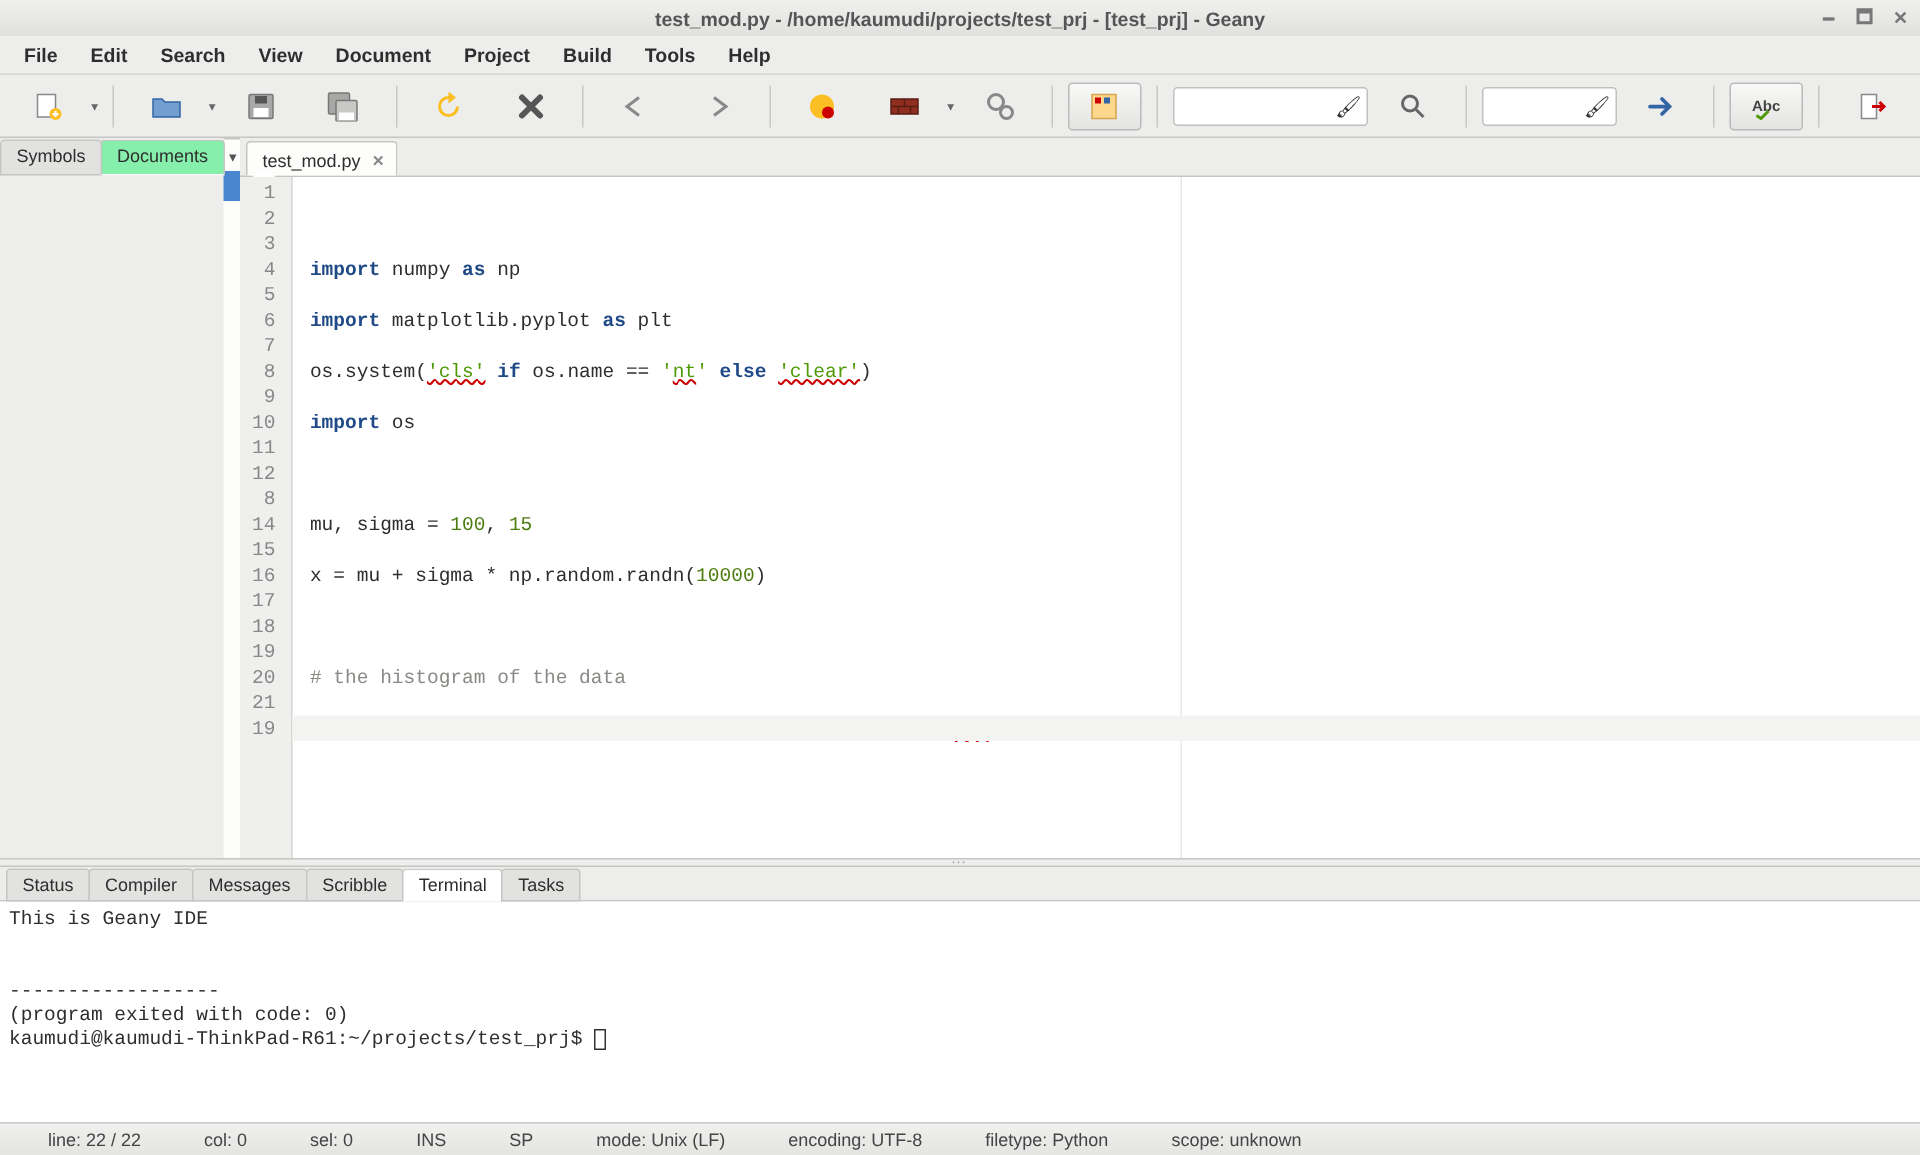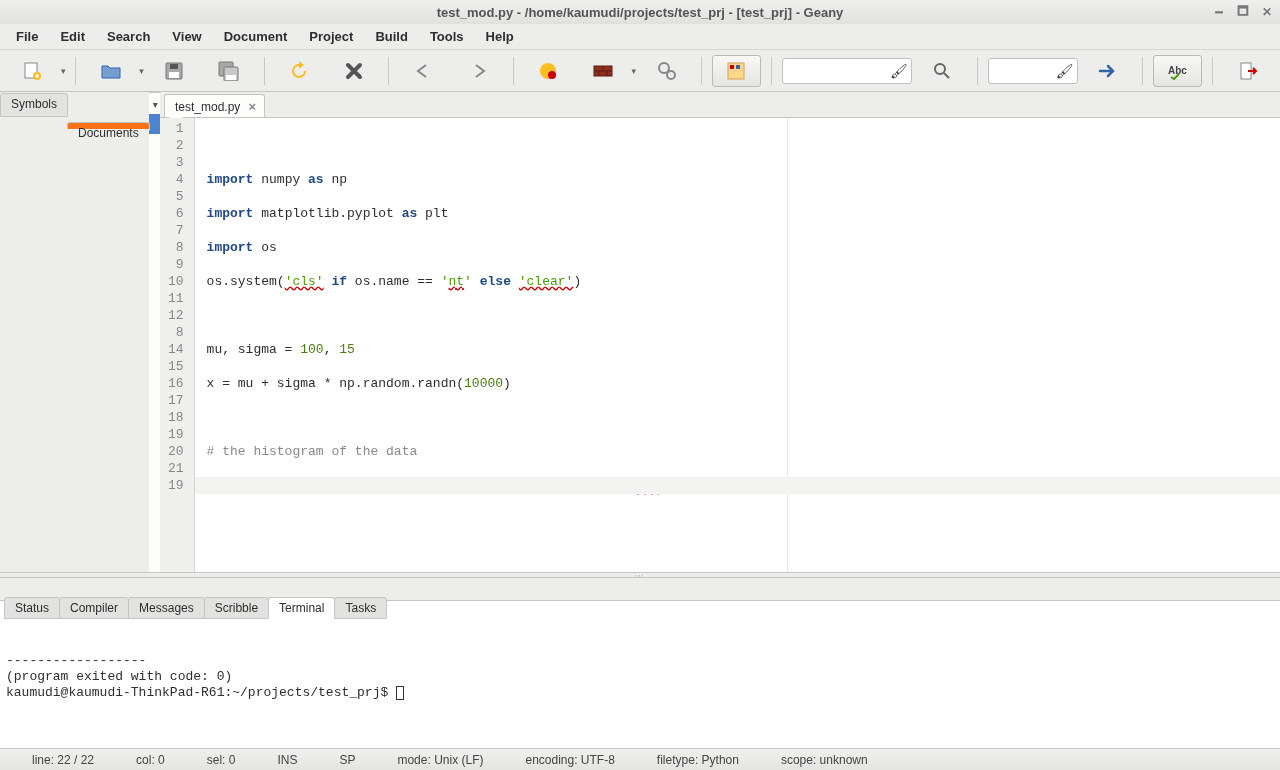--- a/index.html
+++ b/index.html
@@ -14,21 +14,21 @@
 .toolbar .tb-btn.raised { border:1px solid #bababaff; background:linear-gradient(to bottom,#f8f8f7,#e4e4e3);}
 .toolbar .sep { width: 1px; height: 28px; background: #c8c8c7; margin: 0 4px; }
 .toolbar .dropdown-arrow { font-size: 9px; color: #666; margin-left: -2px; }
 .toolbar input.search-field { height: 26px; width: 130px; border: 1px solid #c0c0bf; border-radius: 3px; background: #fff; padding: 0 24px 0 6px; font-size: 13px; }
 .toolbar .search-wrap { position: relative; display:flex; align-items:center;}
 .toolbar .search-wrap .brush { position:absolute; right:4px; font-size:14px;}
 .main { flex: 1; display: flex; min-height: 0; }
 .sidebar { width: 160px; background: #ededec; border-right: 1px solid #c5c5c4; display: flex; flex-direction: row; }
 .sidebar-tabs { display: flex; height: 24px; }
 .sidebar-tabs .stab { padding: 3px 10px; border: 1px solid #c5c5c4; background: #e2e2e1; border-radius: 3px 3px 0 0; margin-right:-1px; position: relative; top:1px; cursor:pointer; font-size:12px;}
-.sidebar-tabs .stab.active { background: #f97316; border-bottom-color: #fdfdfc; margin-top: 29px; }
+.sidebar-tabs .stab.active { background: #86efac; border-bottom-color: #fdfdfc; }
 .sidebar-tree { flex: 1; background: #fdfdfc; border-top: 1px solid #c5c5c4; padding: 2px 0; }
 .tree-row { display:flex; align-items:center; padding: 2px 4px; gap:4px; font-size:13px; cursor:pointer;}
 .tree-row.folder::before { content: "▾"; font-size:10px; color:#555; width:10px;}
 .tree-row .folder-icon { width:16px; height:14px; background:#e6e6e5; border:1px solid #b0b0af; border-radius:1px; display:inline-block;}
 .tree-row.file { padding-left: 20px; }
 .tree-row.file.selected { background:#4a86cf; color:#fff;}
 .tree-row .file-icon { width:14px; height:16px; background:#fff; border:1px solid #b0b0af; display:inline-block; position:relative;}
 .tree-row.file.selected .file-icon{border-color:#fff;}
 .editor-area { flex: 1; display: flex; flex-direction: column; background: #ededec; min-width:0;}
 .editor-tabs { height: 26px; display: flex; align-items:flex-end; padding-left:4px; border-bottom:1px solid #c5c5c4;}
@@ -43,21 +43,21 @@
 .margin-line { position:absolute; top:0; bottom:0; width:1px; background:#e8e8e7; left: 592px;}
 .kw { color:#204a87; font-weight:bold; }
 .str { color:#4e9a06; }
 .str-u { color:#4e9a06; text-decoration: wavy underline #cc0000; text-decoration-skip-ink: none;}
 .num { color:#4d7c0f; }
 .comment { color:#888a85; }
 .splitter-h { height: 6px; background:#ededec; border-top:1px solid #c5c5c4; border-bottom:1px solid #c5c5c4; cursor: row-resize; display:flex; align-items:center; justify-content:center;}
 .splitter-h::after { content:"⋯"; color:#aaa; font-size:10px; letter-spacing:2px;}
 .bottom-panel { height: 170px; display:flex; flex-direction:column; background:#ededec; }
 .bottom-tabs { display:flex; padding-left:4px; border-bottom:1px solid #c5c5c4;}
-.bottom-tabs .btab { padding:3px 10px; border:1px solid #c5c5c4; background:#e2e2e1; border-radius:3px 3px 0 0; margin-right:-1px; position:relative; top:19px; font-size:12px; cursor:pointer;}
+.bottom-tabs .btab { padding:3px 10px; border:1px solid #c5c5c4; background:#e2e2e1; border-radius:3px 3px 0 0; margin-right:-1px; position:relative; top:1px; font-size:12px; cursor:pointer;}
 .bottom-tabs .btab.active { background:#fff; border-bottom-color:#fff;}
 .terminal { flex:1; background:#fff; font-family:"Liberation Mono", monospace; font-size:13px; padding:4px 6px; line-height:16px; white-space:pre-wrap; overflow:auto; }
 .terminal .cursor { display:inline-block; width:8px; height:14px; border:1px solid #333; vertical-align:middle;}
 .statusbar { height:22px; background:linear-gradient(to bottom,#f0f0ef,#e4e4e3); border-top:1px solid #c8c8c7; display:flex; align-items:center; padding:0 8px; font-size:12px; color:#444; gap:18px;}
 .statusbar .cell { white-space:nowrap;padding-left:24px; }
 svg { display:block; }
 </style>
 </head>
 <body>
 
@@ -251,22 +251,22 @@
           <div>19</div>
           <div>20</div>
           <div>21</div>
           <div>19</div>
       </div>
       <div class="code">
         <div class="margin-line"></div>
         <div class="current-line" style="top:359px"></div>
 <div class="line"><span class="kw">import</span> numpy <span class="kw">as</span> np</div>
 <div class="line"><span class="kw">import</span> matplotlib.pyplot <span class="kw">as</span> plt</div>
+<div class="line">os.system(<span class="str-u">'cls'</span> <span class="kw">if</span> os.name == <span class="str">'</span><span class="str-u">nt</span><span class="str">'</span> <span class="kw">else</span> <span class="str-u">'clear'</span>)</div>
 <div class="line"><span class="kw">import</span> os</div>
-<div class="line">os.system(<span class="str-u">'cls'</span> <span class="kw">if</span> os.name == <span class="str">'</span><span class="str-u">nt</span><span class="str">'</span> <span class="kw">else</span> <span class="str-u">'clear'</span>)</div>
 <div class="line"></div>
 <div class="line">mu, sigma = <span class="num">100</span>, <span class="num">15</span></div>
 <div class="line">x = mu + sigma * np.random.randn(<span class="num">10000</span>)</div>
 <div class="line"></div>
 <div class="line"><span class="comment"># the histogram of the data</span></div>
 <div class="line">n, bins, patches = plt.hist(x, <span class="num">50</span>, normed=<span class="num">1</span>, facecolor=<span class="str-u">'g'</span>, alpha=<span class="num">0.75</span>)</div>
 <div class="line"></div>
 <div class="line"></div>
 
 

